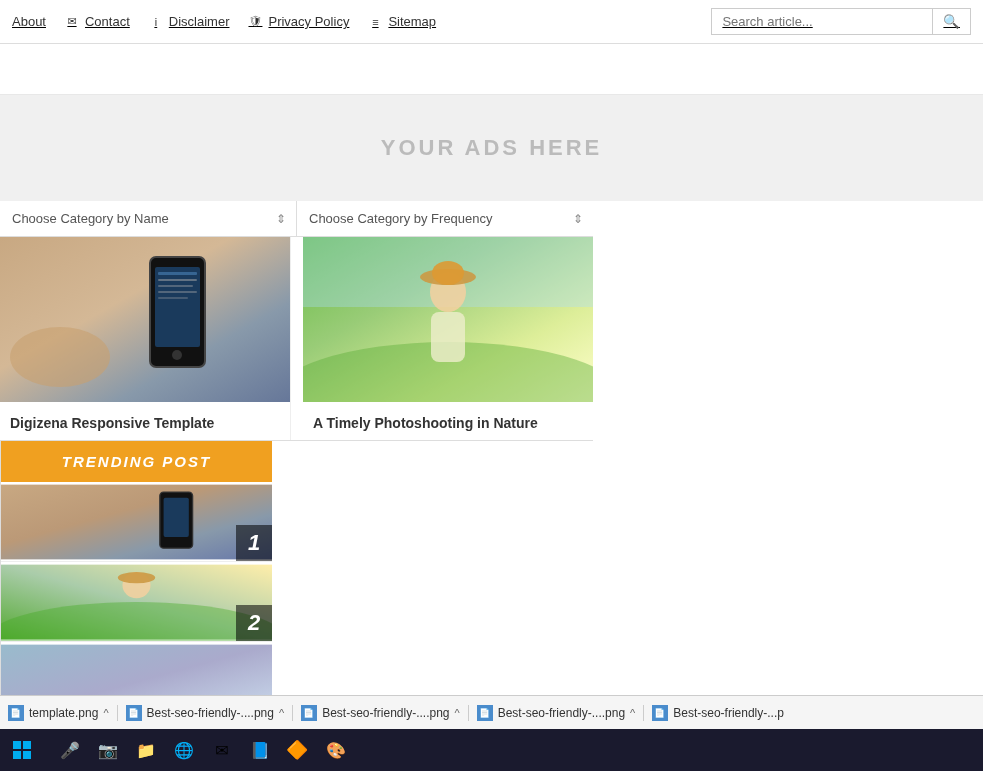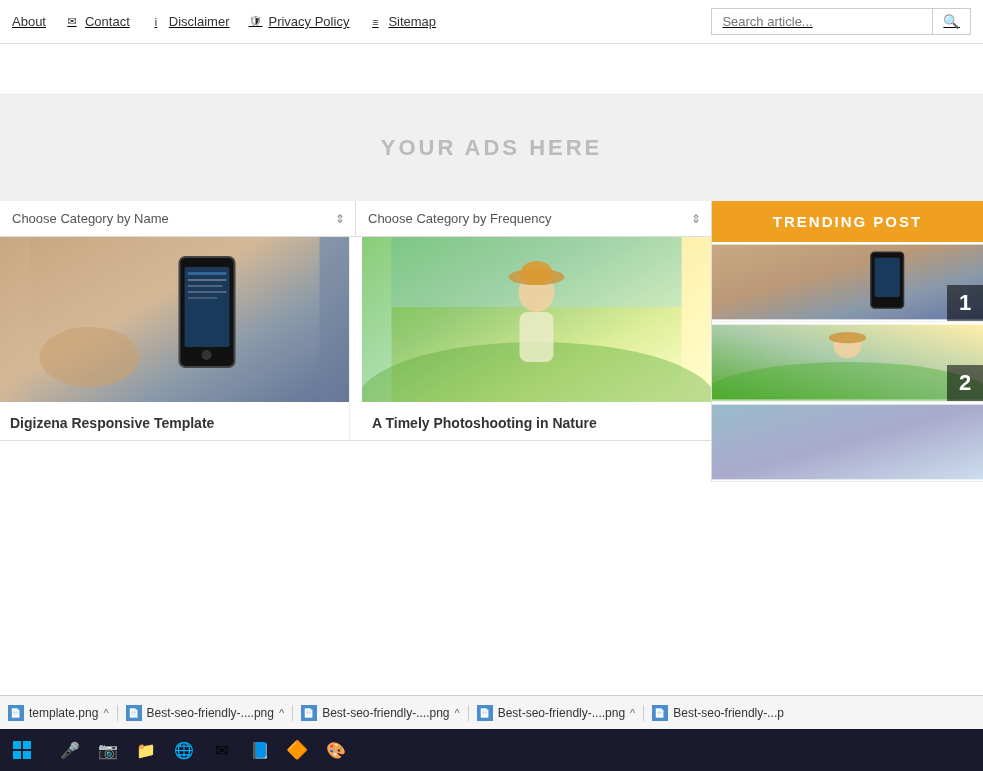--- a/index.html
+++ b/index.html
@@ -85,20 +85,21 @@
       color: #bbb;
       letter-spacing: 3px;
     }
 
     
     .main-content {
       display: flex;
       gap: 0;
       padding: 0;
       align-items: flex-start;
+      flex-direction: column;
     }
 
     
     .posts-area {
       flex: 1;
       min-width: 0;
     }
 
     
     .category-row {
@@ -174,20 +175,21 @@
       font-weight: bold;
       color: #333;
       line-height: 1.3;
     }
 
     
     .sidebar {
       width: 272px;
       flex-shrink: 0;
       border-left: 1px solid #ddd;
+      font-style: italic;
     }
     .trending-header {
       background: #f0a020;
       color: #fff;
       font-size: 15px;
       font-weight: bold;
       letter-spacing: 2px;
       text-align: center;
       padding: 12px;
     }

